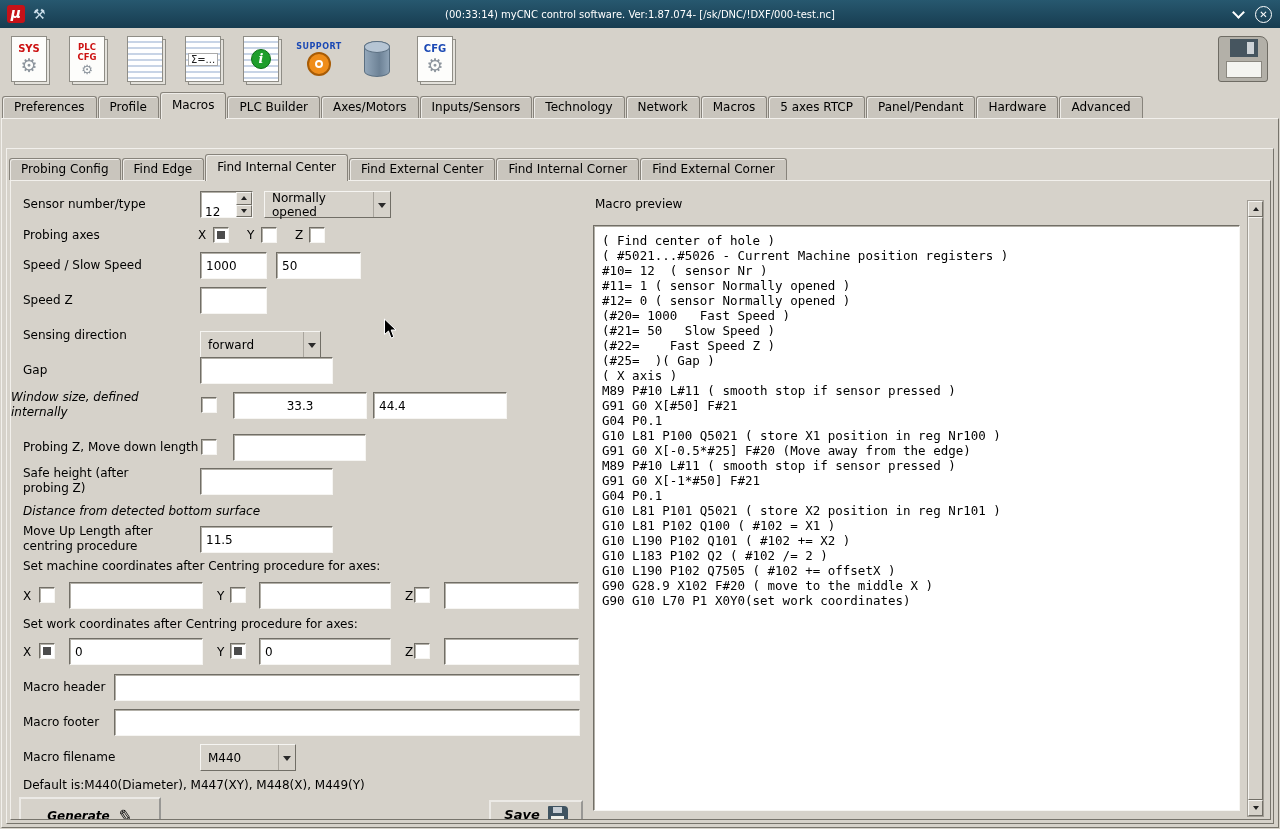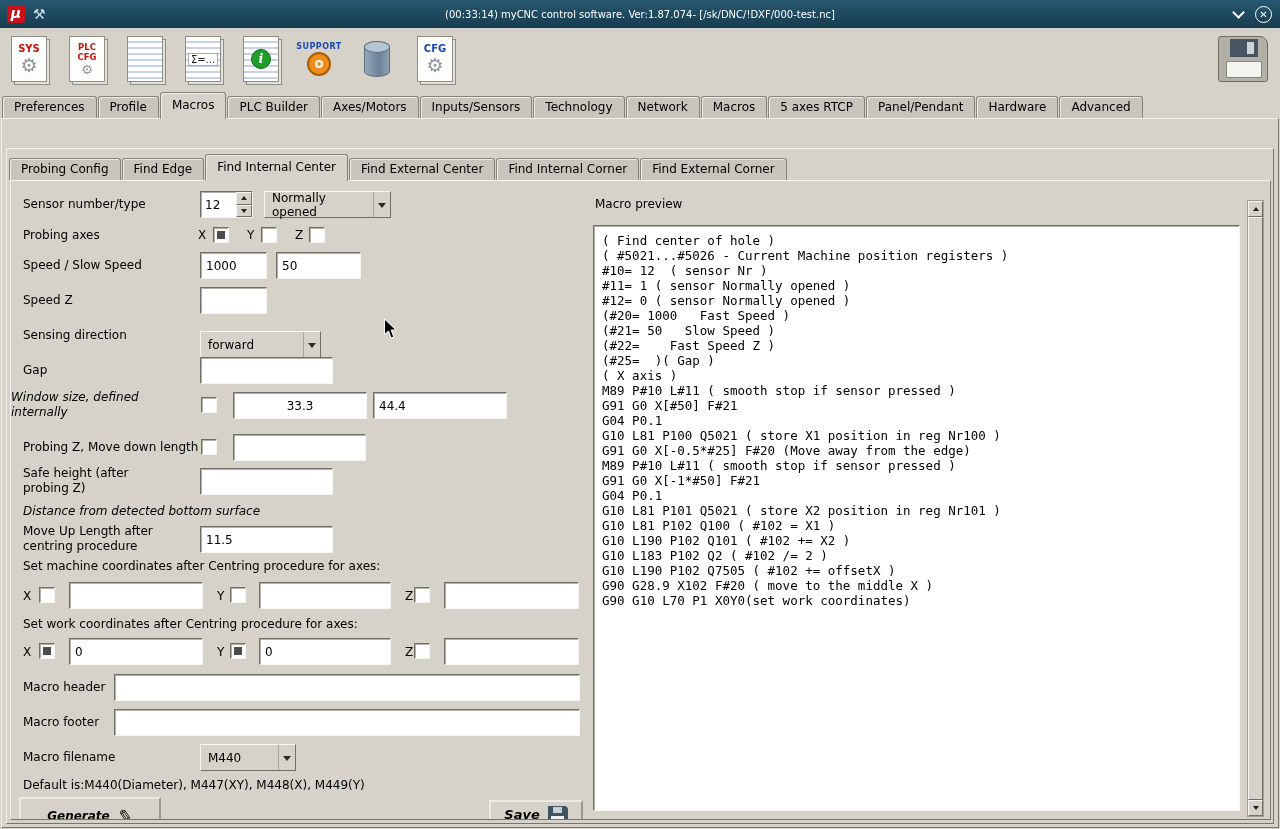--- a/index.html
+++ b/index.html
@@ -75,21 +75,21 @@
   .axlbl { position:absolute; line-height:16px; }
   .combo { position:absolute; height:27px; background:#d6d2ca; border:1px solid;
     border-color:#f6f5f2 #716e66 #716e66 #f6f5f2; display:flex; align-items:center; padding-left:7px; }
   .combo-text { flex:1; }
   .combo-arrow { width:17px; height:100%; border-left:1px solid #a9a59d; display:flex;
     align-items:center; justify-content:center; }
   .combo-arrow::after { content:""; border:4px solid transparent; border-top:5px solid #2a2a2a; margin-top:5px; }
   .spinbox { position:absolute; height:27px; background:#fff; border:1px solid;
     border-color:#716e66 #f6f5f2 #f6f5f2 #716e66; box-shadow:inset 1px 1px 0 #b3b0a8; display:flex; }
   .spin-input { flex:1; border:none; outline:none; padding:12px 4px; min-width:0;
-    font:12px "DejaVu Sans","Liberation Sans",sans-serif; background:transparent; }
+    font:12px "DejaVu Sans","Liberation Sans",sans-serif; background:transparent;margin-top:8px; }
   .spin-btns { width:16px; display:flex; flex-direction:column; }
   .spin-btn { flex:1; background:#d6d2ca; border:1px solid; border-color:#f6f5f2 #716e66 #716e66 #f6f5f2;
     display:flex; align-items:center; justify-content:center; }
   .tri-up { border:3px solid transparent; border-bottom:4px solid #222; margin-top:-3px; }
   .tri-down { border:3px solid transparent; border-top:4px solid #222; margin-bottom:-3px; }
 
   .pushbtn { position:absolute; background:#d6d2ca; border:2px outset #eceae6; display:flex;
     align-items:center; justify-content:center; gap:8px; }
   .gen-text { font-weight:bold; font-style:italic; font-size:12px; }
   .save-text { font-weight:bold; font-style:italic; font-size:13px; border-bottom:1px dotted #444; }

